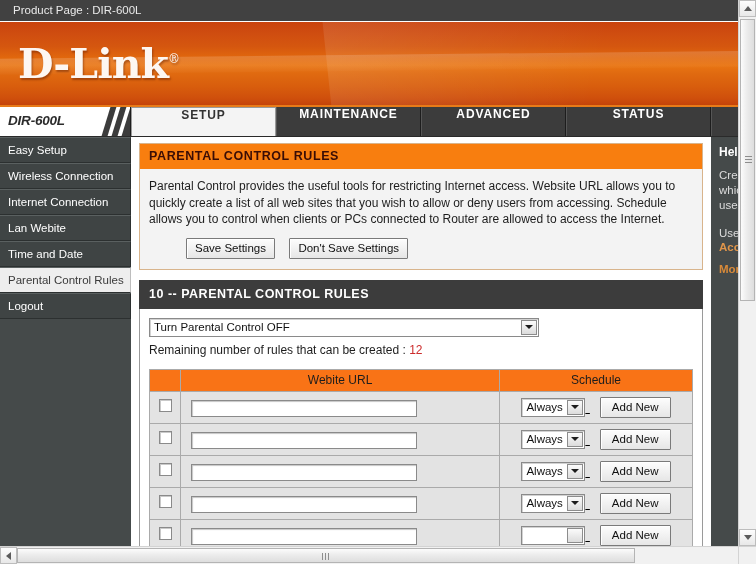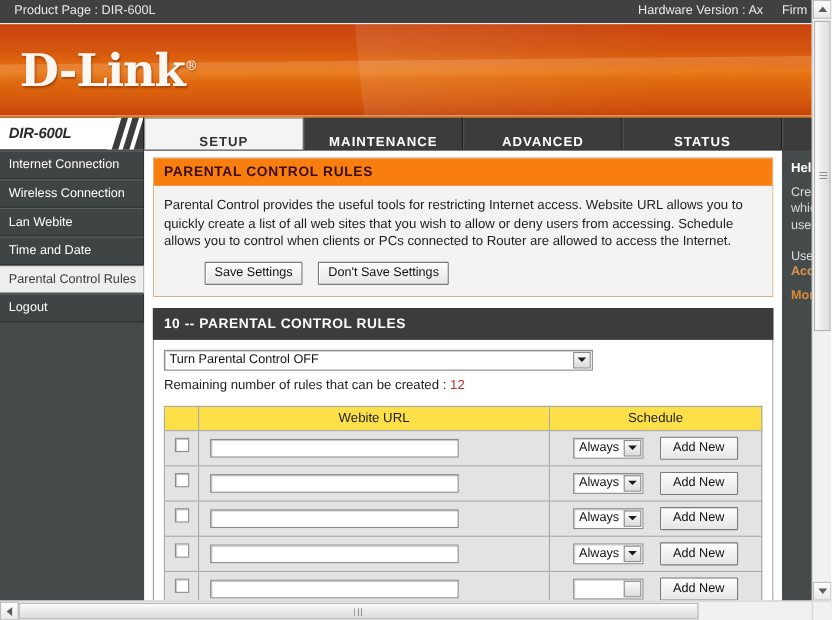--- a/index.html
+++ b/index.html
@@ -136,21 +136,21 @@
   .model-badge .mtext {
     position: absolute; left: 8px; top: 6px;
     font-style: italic; font-weight: bold;
     font-size: 13.5px; color: #2b2b2b;
     letter-spacing: -0.2px;
     z-index: 3;
   }
   .tab {
     flex: 0 0 auto;
     width: 145px;
-    display: flex; align-items: flex-end; justify-content: center;
+    display: flex; align-items: flex-start; justify-content: center;
     color: #ffffff;
     font-size: 12px; font-weight: bold;
     letter-spacing: .9px;
     border-right: 1px solid #1d1d1d;
     border-left: 1px solid #565656;
     background: #3c3c3c;
     cursor: pointer;
   }
   .tab.active {
     background: #f4f4f4;
@@ -299,21 +299,21 @@
 
   
   .rules-table {
     margin: 12px 0 0 0;
     width: 100%;
     border-collapse: collapse;
     border: 1px solid #aaaaaa;
     background: #e3e3e3;
   }
   .rules-table th {
-    background: #fde047;
+    background: #f97316;
     border: 1px solid #aaaaaa;
     font-size: 12px;
     font-weight: normal;
     color: #1d1d1d;
     padding: 3px 0 4px 0;
   }
   .rules-table td {
     background: #e3e3e3;
     border: 1px solid #aaaaaa;
     padding: 5px 4px;
@@ -335,21 +335,21 @@
     width: 226px; height: 17px;
     border: 1px solid #8a8a8a;
     background: #ffffff;
     box-shadow: inset 1px 1px 1px #c6c6c6;
     font-size: 11.5px;
     padding: 0 3px;
     font-family: "Liberation Sans", sans-serif;
     display: inline-block;
     margin-left: -72px;
   }
-  .sched-cell { white-space: nowrap; }
+  .sched-cell { white-space: nowrap; text-decoration: underline; }
   .mini-select {
     position: relative;
     display: inline-block;
     width: 64px; height: 19px;
     border: 1px solid #8a8a8a;
     background: #ffffff;
     box-shadow: inset 1px 1px 0 #d2d2d2;
     vertical-align: middle;
   }
   .mini-select .sel-text {
@@ -472,24 +472,20 @@
 </head>
 <body>
 
 <div id="app">
 
   <div id="viewport">
     <div id="page">
 
       <div class="topbar">
         <div class="left">Product Page : DIR-600L</div>
-        <div class="right">
-          <span>Hardware Version : Ax</span>
-          <span>Firm</span>
-        </div>
       </div>
 
       <div class="banner">
         <div class="logo">
           <span>D-Link</span><span class="reg">®</span>
         </div>
       </div>
 
       <div class="tabbar">
         <div class="model-badge">
@@ -512,24 +508,27 @@
         <div class="tab">
           <span>STATUS</span>
         </div>
         <div class="tab-filler"></div>
       </div>
 
       <div class="body-wrap">
 
         <div class="sidenav">
           <div class="nav-item">
-            <span>Internet Connection</span>
+            <span>Easy Setup</span>
           </div>
           <div class="nav-item">
             <span>Wireless Connection</span>
+          </div>
+          <div class="nav-item">
+            <span>Internet Connection</span>
           </div>
           <div class="nav-item">
             <span>Lan Webite</span>
           </div>
           <div class="nav-item">
             <span>Time and Date</span>
           </div>
           <div class="nav-item active">
             <span>Parental Control Rules</span>
           </div>

